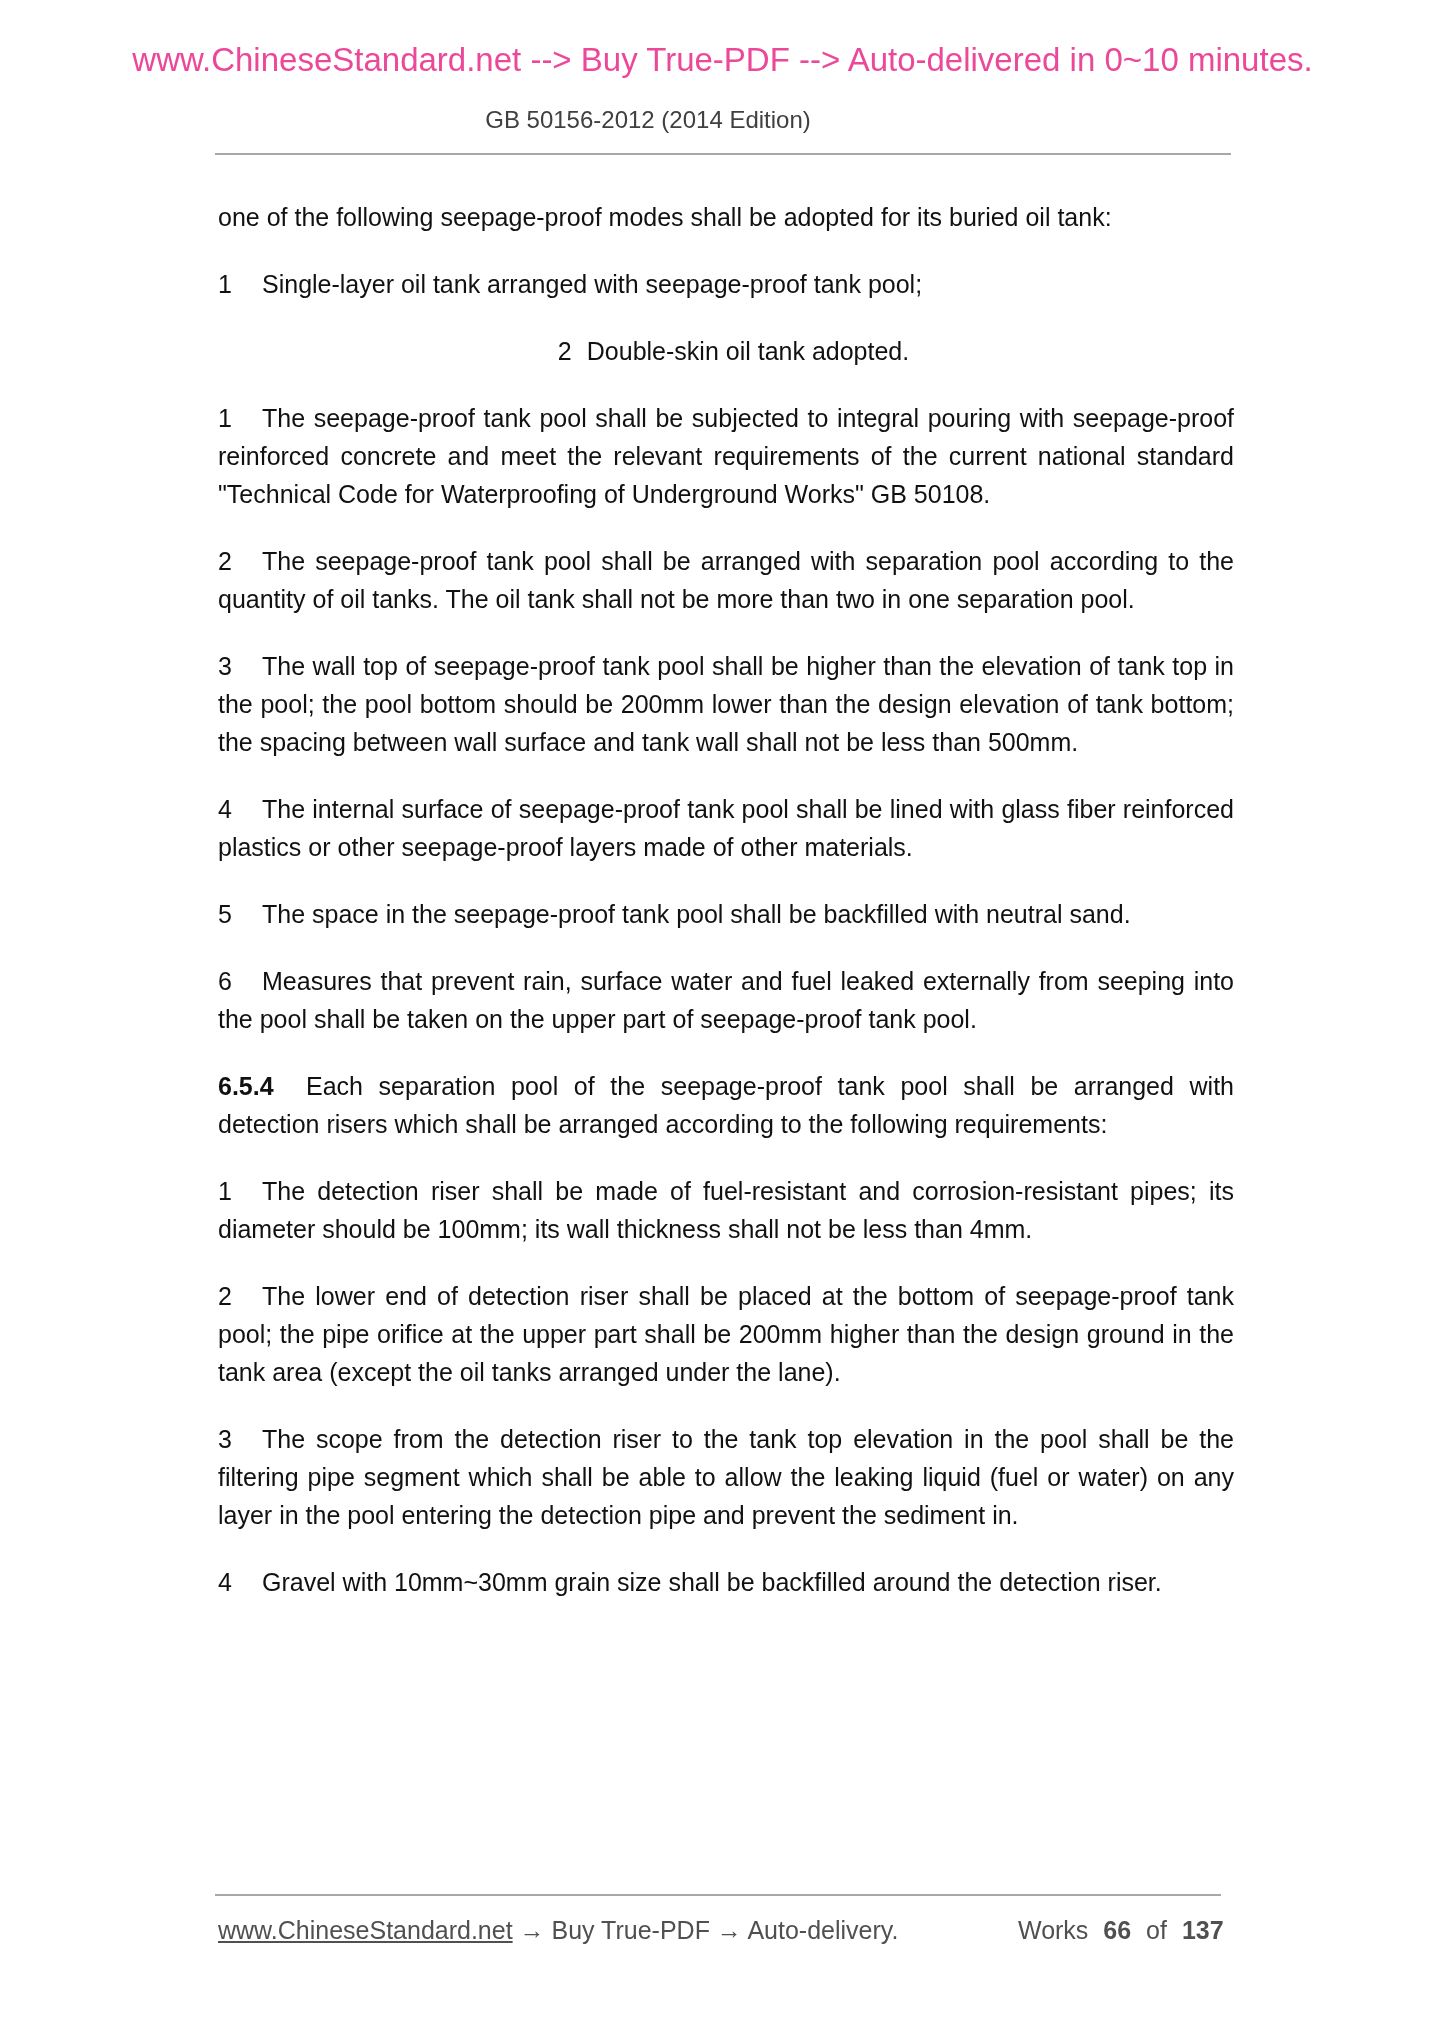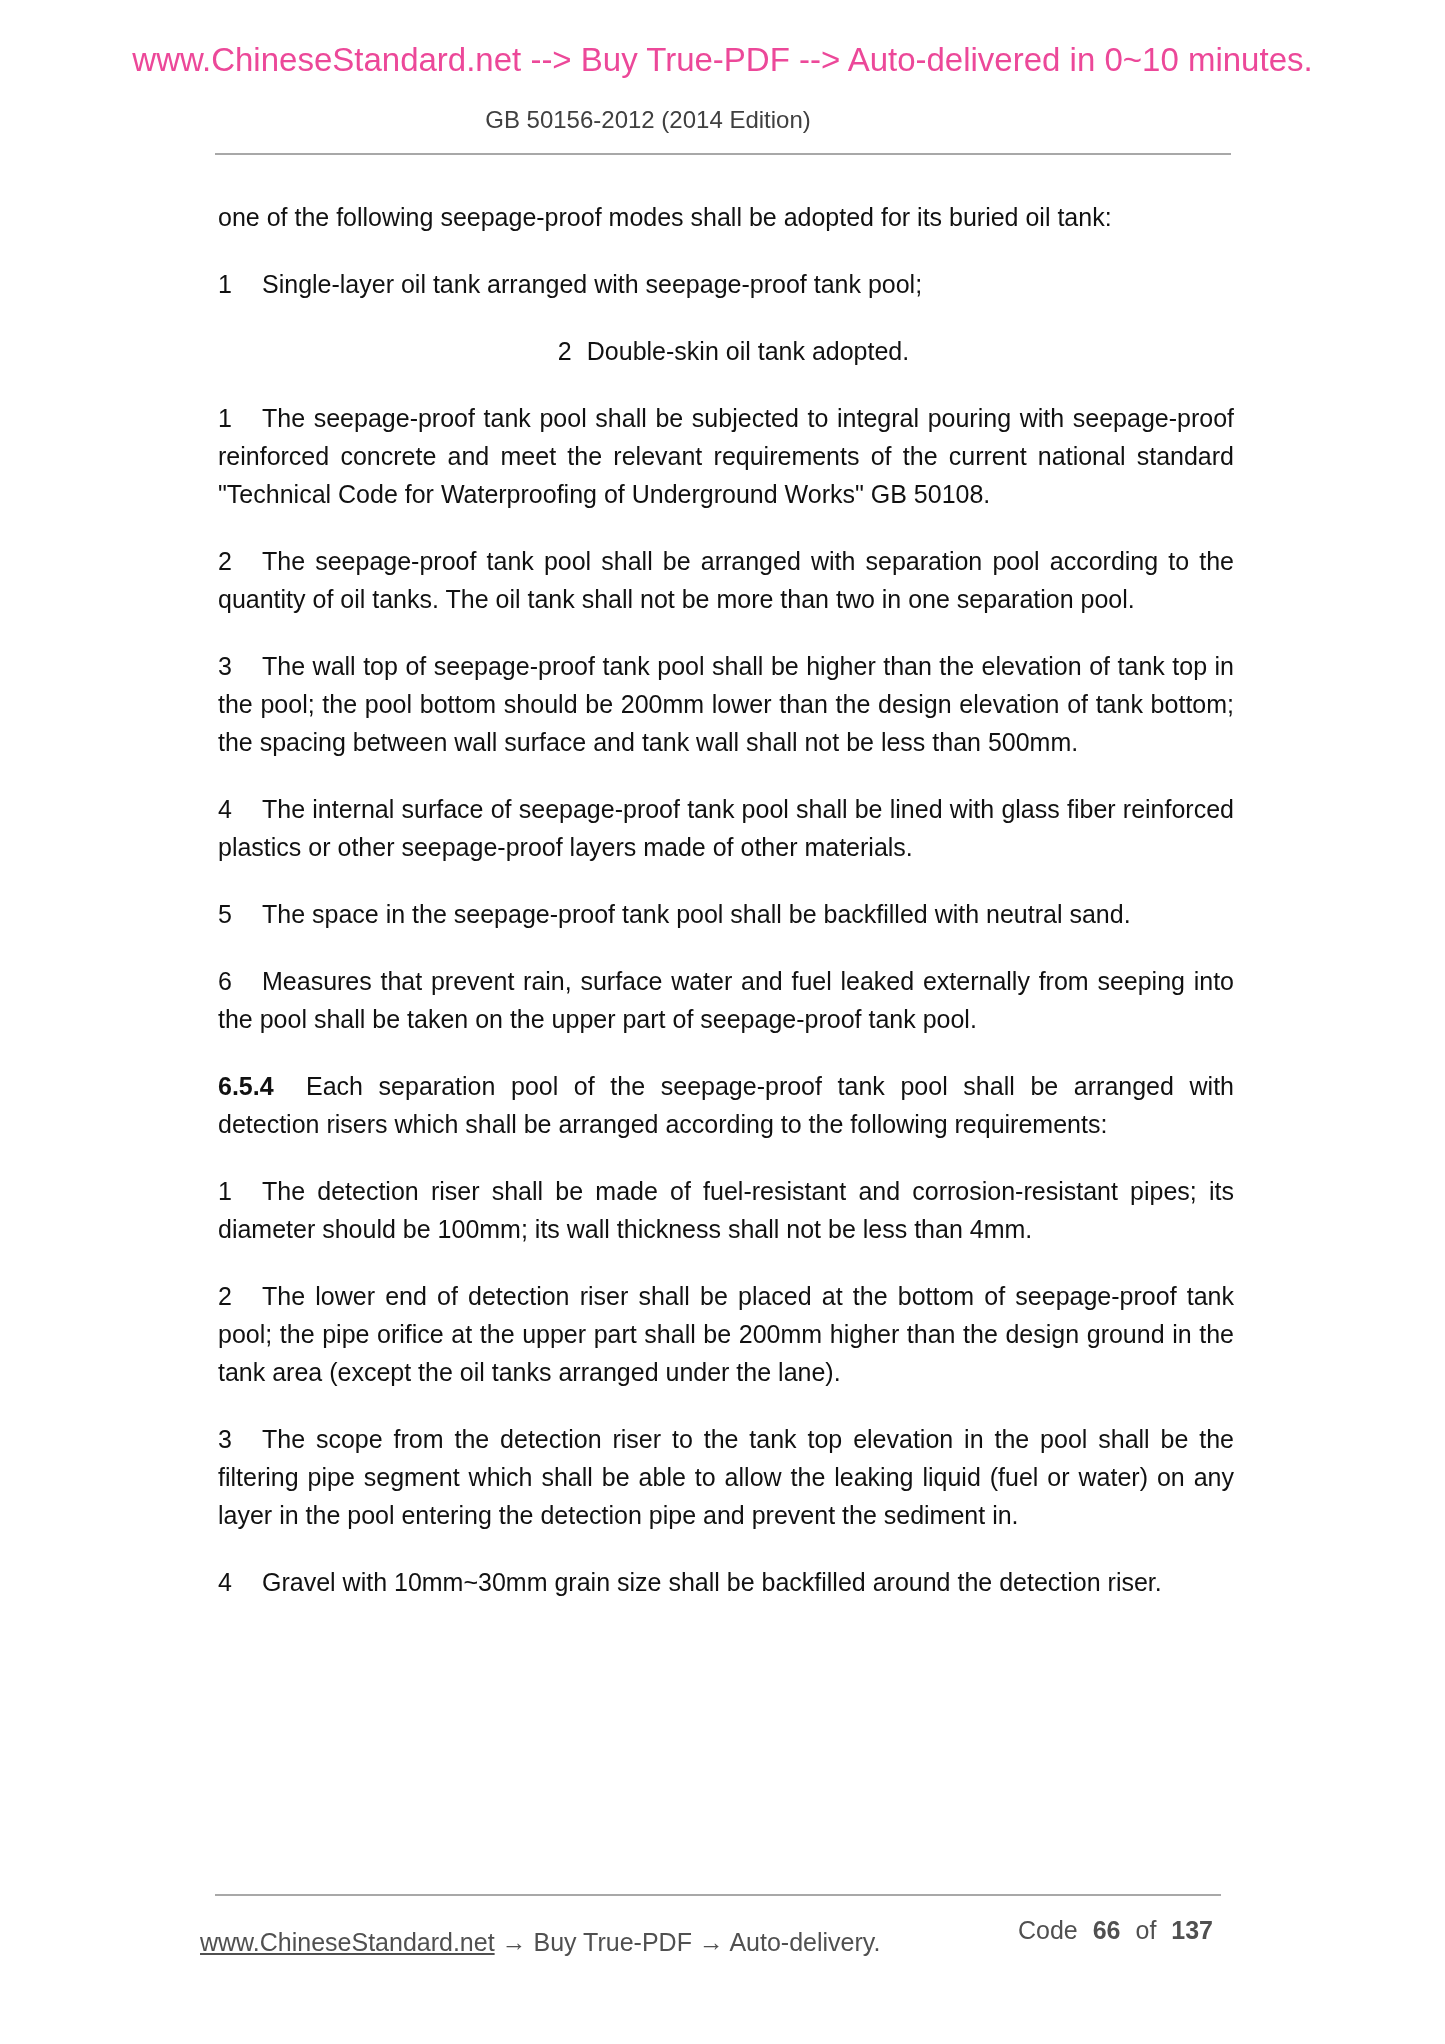--- a/index.html
+++ b/index.html
@@ -12,21 +12,21 @@
   .hdr-rule { position: absolute; left: 215px; width: 1016px; top: 153px; height: 0;
               border-top: 2px solid #a8a8a8; }
   .body { position: absolute; left: 218px; top: 198px; width: 1016px; }
   .para { margin: 0 0 29px 0; font-size: 25px; line-height: 38px; text-align: justify;
           color: #111111; }
   .num { display: inline-block; width: 44px; }
   .clause { display: inline-block; width: 88px; font-weight: bold; }
   .ftr-rule { position: absolute; left: 215px; width: 1006px; top: 1894px; height: 0;
               border-top: 2px solid #a8a8a8; }
   .ftr { position: absolute; top: 1914px; font-size: 25px; line-height: 32px; color: #505050; white-space: nowrap; }
-  .ftr-left { left: 200px; margin-top: 12px; }
+  .ftr-left { left: 218px; }
   .ftr-link { color: #505050; text-decoration: underline; }
   .ftr-right { left: 1018px; word-spacing: 8px; }
   .ftr-right b { font-weight: bold; }
 </style>
 </head>
 <body>
 
 <div class="hdr-title">www.ChineseStandard.net --&gt; Buy True-PDF --&gt; Auto-delivered in 0~10 minutes.</div>
 <div class="hdr-sub">GB 50156-2012 (2014 Edition)</div>
 <div class="hdr-rule"></div>
@@ -50,17 +50,17 @@
 
 <div class="ftr-rule"></div>
 <div class="ftr ftr-left">
   <a class="ftr-link">www.ChineseStandard.net</a>
   <span>→</span>
   <span>Buy True-PDF</span>
   <span>→</span>
   <span>Auto-delivery.</span>
 </div>
 <div class="ftr ftr-right">
-  <span>Code</span>
+  <span>Works</span>
   <b>66</b>
   <span>of</span>
   <b>137</b>
 </div>
 
 </body></html>

